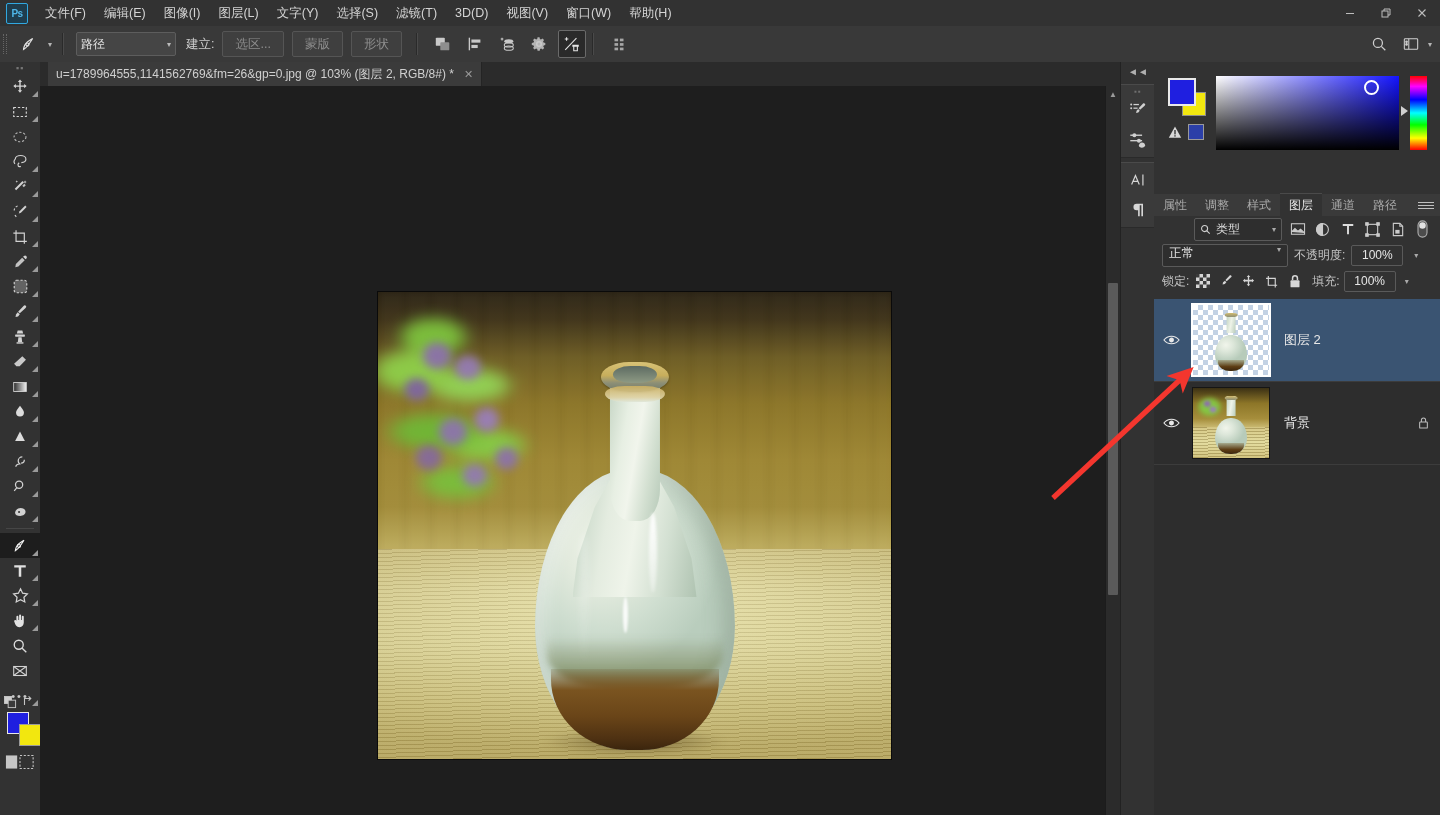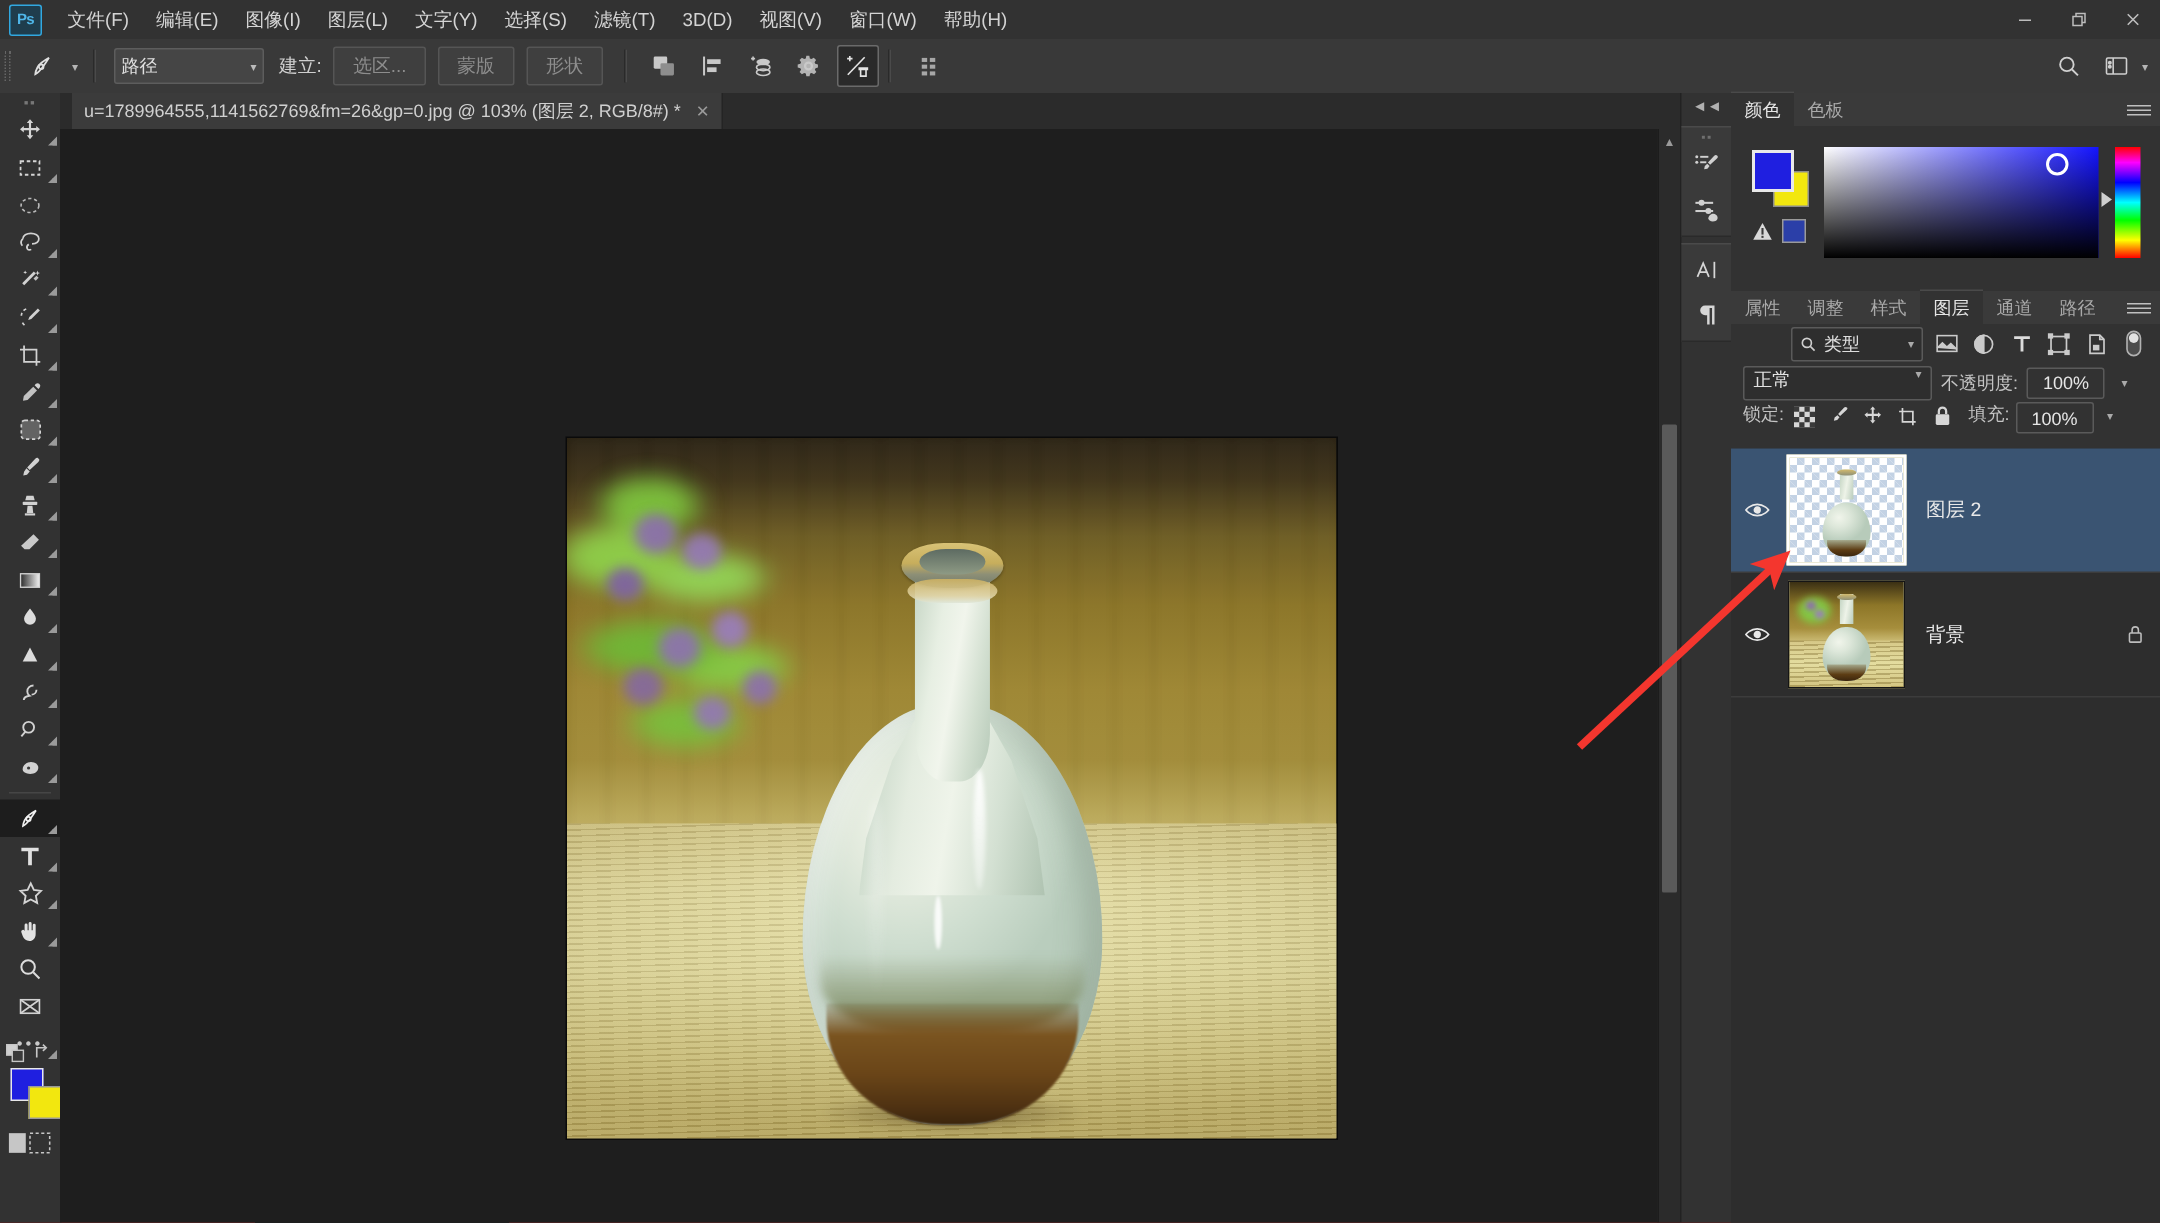--- a/index.html
+++ b/index.html
@@ -180,21 +180,21 @@
   .filterselect .chev{margin-left:auto;font-size:8px;color:#aaa;}
   .ficon{width:22px;height:22px;display:flex;align-items:center;justify-content:center;}
   .blendrow{height:26px;display:flex;align-items:center;padding:0 8px;gap:6px;}
   .blendselect{width:112px;height:21px;background:#2e2e2e;border:1px solid #5a5a5a;border-radius:2px;
                display:flex;align-items:flex-start;padding:0 6px;font-size:12.5px;color:#e2e2e2;}
   .blendselect .chev{margin-left:auto;font-size:8px;color:#aaa;}
   .minilabel{font-size:12px;color:#c4c4c4;white-space:nowrap;}
   .numfield{height:19px;min-width:42px;background:#323232;border:1px solid #5a5a5a;border-radius:2px;
             display:flex;align-items:center;justify-content:center;font-size:12px;color:#e6e6e6;padding:0 4px;}
   .numchev{width:14px;height:19px;display:flex;align-items:center;justify-content:center;font-size:8px;color:#aaa;}
-  .lockrow{height:26px;display:flex;align-items:flex-start;padding:0 8px;gap:4px;}
+  .lockrow{height:26px;display:flex;align-items:center;padding:0 8px;gap:4px;}
   .lockicon{width:19px;height:19px;display:flex;align-items:center;justify-content:center;}
 
   .layerlist{position:absolute;left:0;top:104px;width:286px;height:517px;background:#2d2d2d;}
   .layerrow{position:relative;height:82px;display:flex;align-items:center;border-bottom:1px solid #3c3c3c;}
   .layerrow.selected{background:#3a5472;}
   .eyecell{width:34px;height:82px;display:flex;align-items:center;justify-content:center;}
   .thumbcell{width:86px;height:82px;display:flex;align-items:center;justify-content:center;}
   .lthumb{width:76px;height:70px;border:1px solid #151515;position:relative;overflow:hidden;background:#d9cf8d;}
   .lthumb.selectedthumb{border:2px solid #ffffff;}
   .lname{font-size:13px;color:#e8e8e8;flex:1;padding-left:10px;white-space:nowrap;}
@@ -637,29 +637,20 @@
       <div class="rail-btn">
         <svg width="20" height="20" viewBox="0 0 22 22" fill="#d6d6d6">
           <path d="M16.5 4H9.6a3.6 3.6 0 000 7.2h1.5V18h1.8V5.8h1.8V18h1.8z"></path>
         </svg>
       </div>
     </div>
   </div>
 
   <div class="rightdock">
 
-    <div class="panel-tabs">
-      <div class="ptab active">颜色</div>
-      <div class="ptab">色板</div>
-      <div class="pmenu">
-          <i></i>
-          <i></i>
-          <i></i>
-        </div>
-    </div>
 
     <div class="colorpanel">
       <div class="cp-swatches">
         <div class="cp-bg" id="cp-bg" style="background: rgb(242, 231, 15);"></div>
         <div class="cp-fg" id="cp-fg" style="background: rgb(31, 31, 224);"></div>
       </div>
       <div class="cp-warn">
         <svg width="14" height="13" viewBox="0 0 14 13" fill="#d8d8d8">
           <path d="M7 0.6l6.2 11.2H0.8z"></path>
             <rect x="6.3" y="4" width="1.4" height="4.4" fill="#3a3a3a"></rect>

